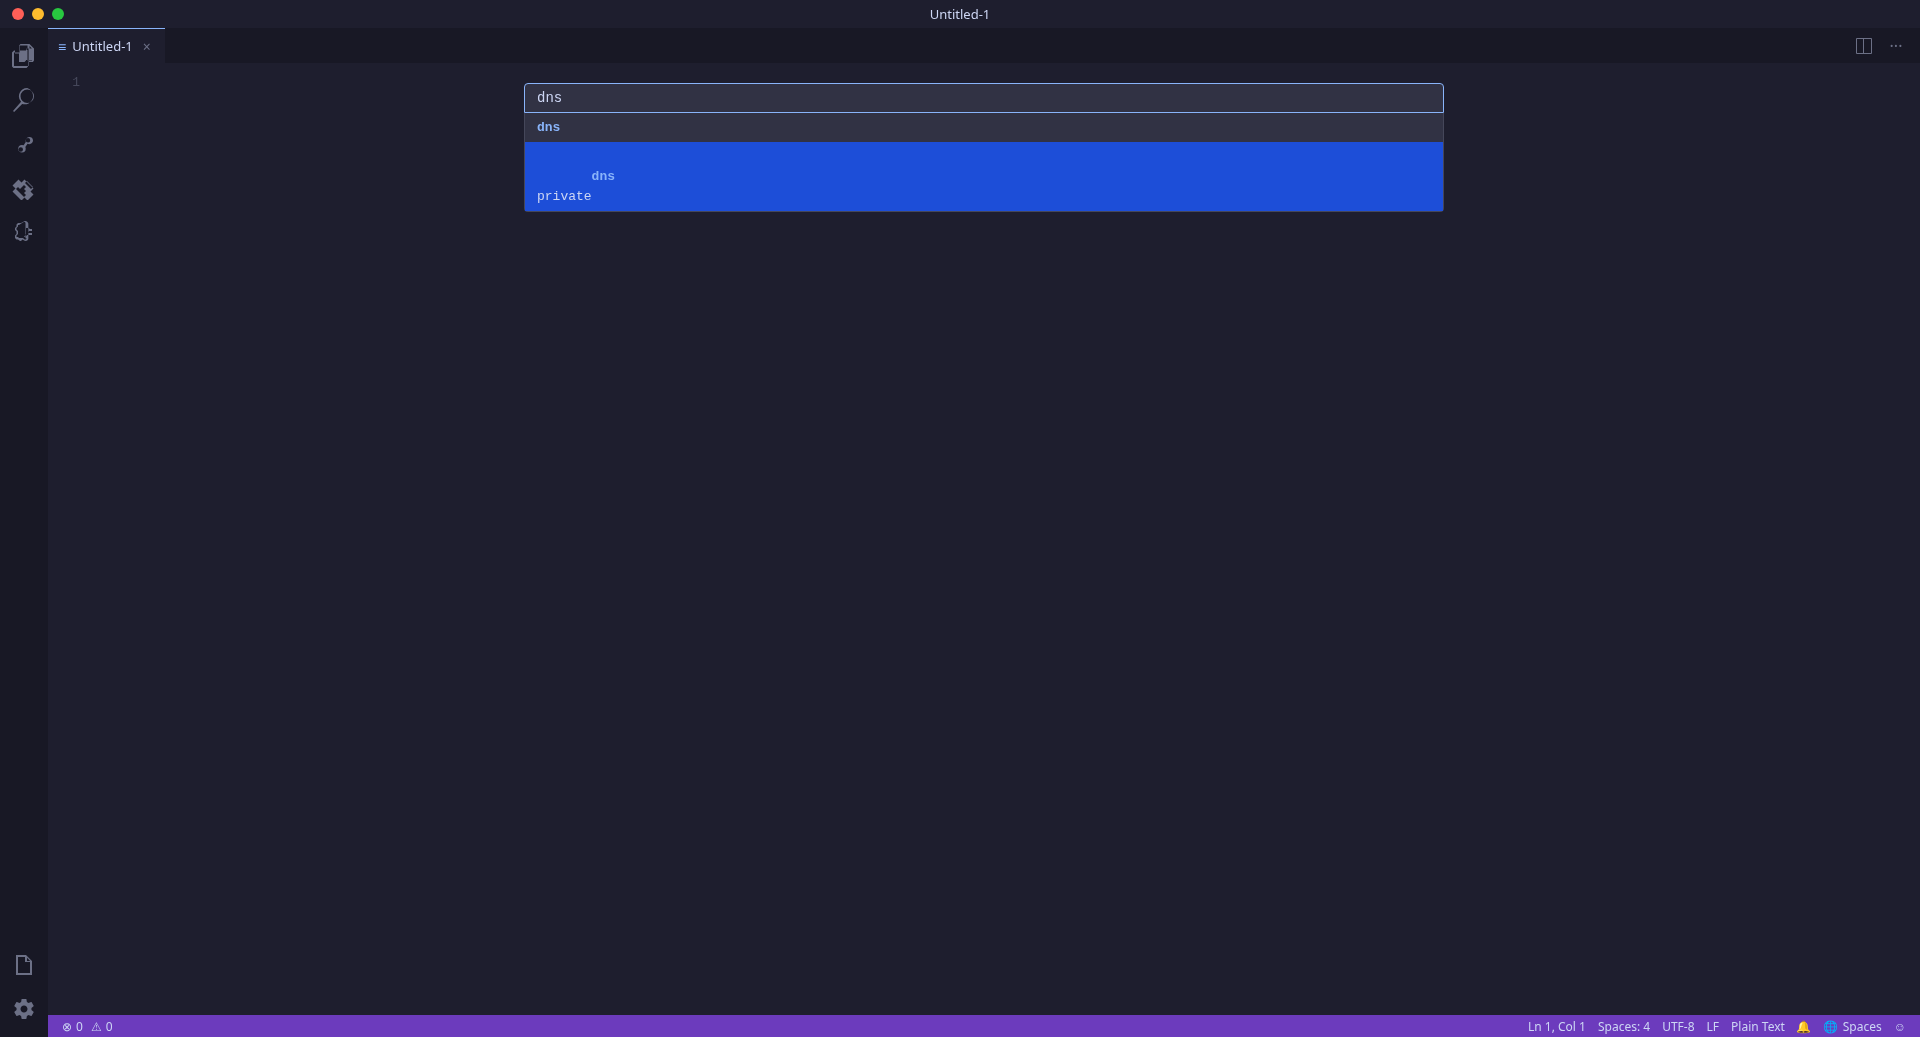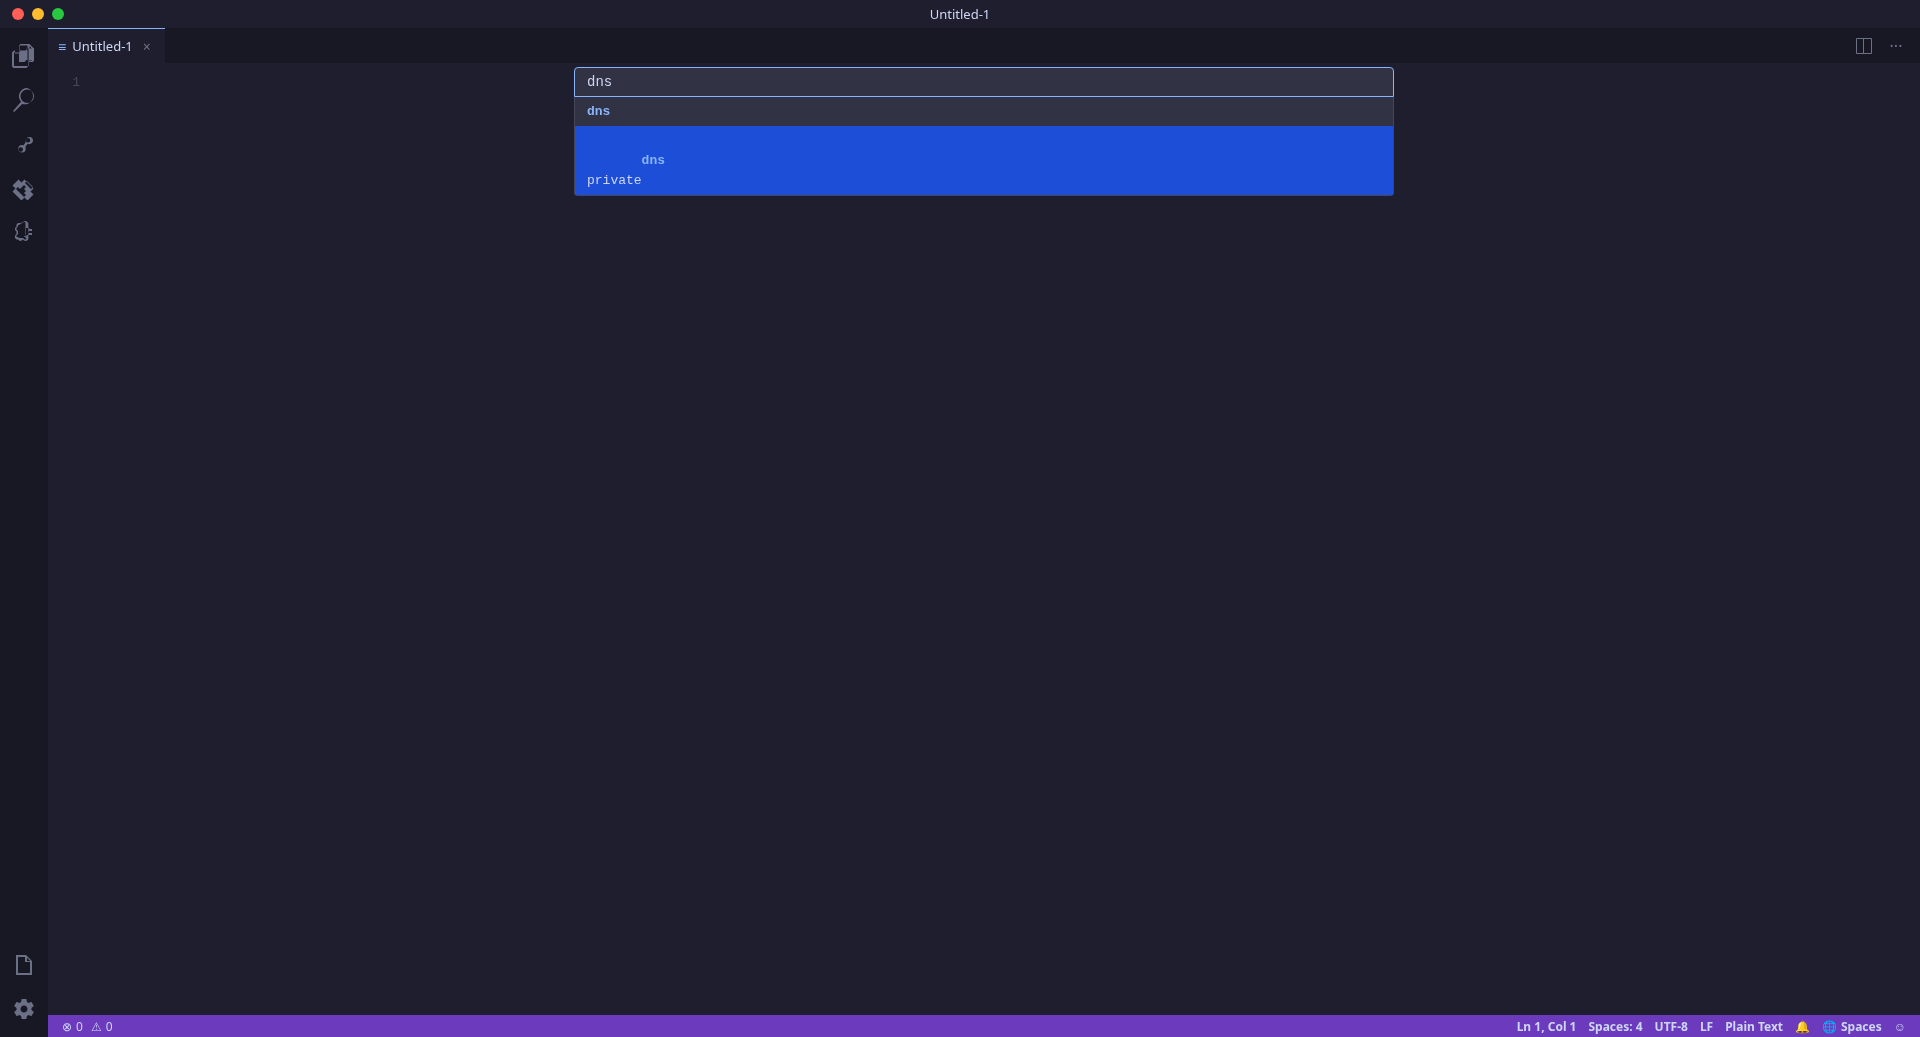--- a/index.html
+++ b/index.html
@@ -164,24 +164,24 @@
     }
 
     
     .command-palette-overlay {
       position: relative;
       z-index: 100;
     }
 
     .command-palette-container {
       position: absolute;
-      top: 4px;
+      top: 20px;
       left: 50%;
       transform: translateX(-50%);
-      width: 820px;
+      width: 920px;
       z-index: 200;
     }
 
     .command-input-wrapper {
       background: #313244;
       border: 1px solid #89b4fa;
       border-radius: 4px 4px 0 0;
       display: flex;
       align-items: center;
       padding: 6px 12px;
@@ -280,21 +280,20 @@
       font-size: 12px;
       padding: 0 6px;
       cursor: pointer;
       height: 100%;
     }
 
     .status-bar-right {
       margin-left: auto;
       display: flex;
       align-items: flex-end;
-      font-weight: bold;
     }
   </style>
 </head>
 <body>
 
 <div class="title-bar">
   <div class="traffic-lights">
     <div class="traffic-light close"></div>
     <div class="traffic-light minimize"></div>
     <div class="traffic-light maximize"></div>

